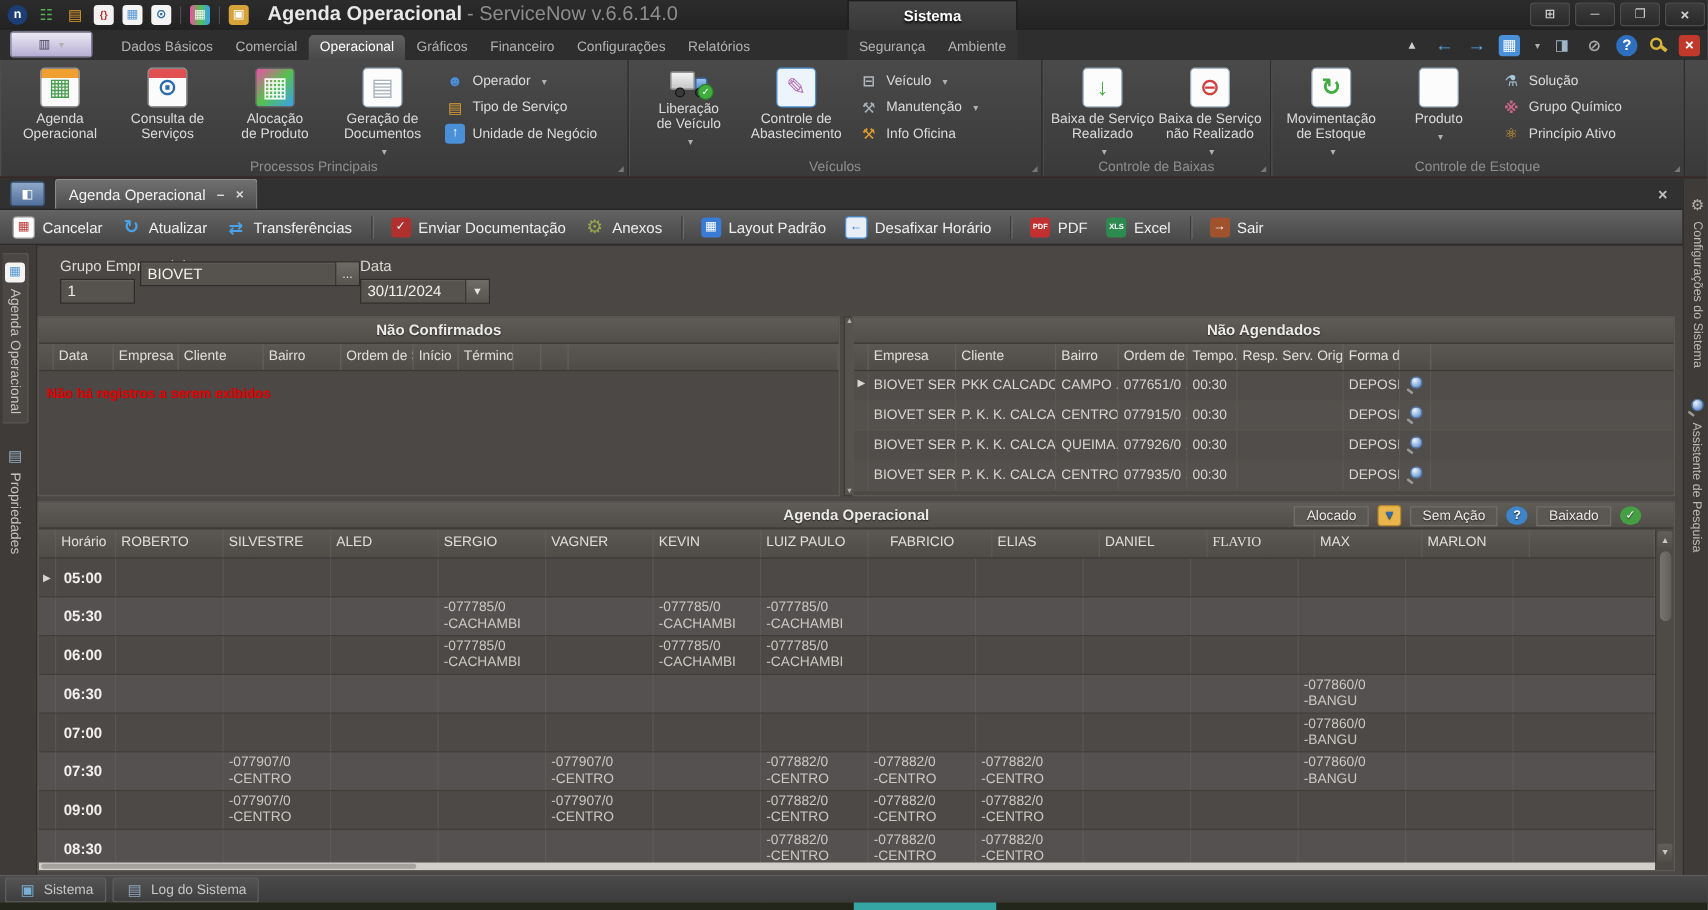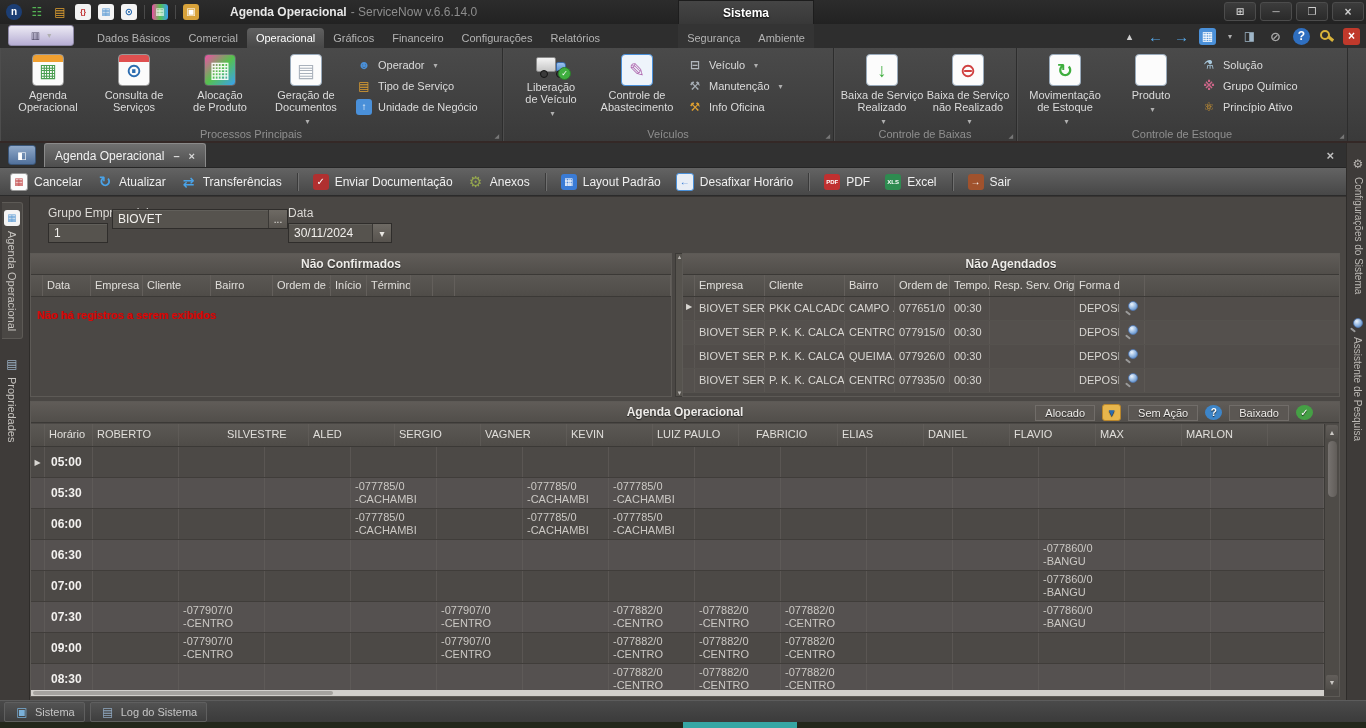--- a/index.html
+++ b/index.html
@@ -6,21 +6,21 @@
   body{width:1366px;height:728px;position:relative;overflow:hidden;background:#4a4744;
        font-family:"Liberation Sans","DejaVu Sans",sans-serif;-webkit-font-smoothing:antialiased}
   .abs{position:absolute}
   .icn{display:inline-flex;align-items:center;justify-content:center;width:16px;height:16px;
        font-size:10px;line-height:1;border-radius:3px;flex:none;font-weight:bold}
   .icn.big{width:30px;height:30px;font-size:19px;border-radius:4px}
   
   #titlebar{left:0;top:0;width:1366px;height:24px;background:linear-gradient(#2c2c2c,#222);
             display:flex;align-items:center;padding-left:6px;gap:7px;box-sizing:border-box}
   .qsep{width:1px;height:14px;background:#4a4a4a;flex:none}
-  #title-text{margin-left:24px;font-size:12px;font-weight:bold;color:#e8e8e8;white-space:nowrap}
+  #title-text{margin-left:8px;font-size:16px;font-weight:bold;color:#e8e8e8;white-space:nowrap}
   #title-text .sub{font-weight:normal;color:#8d8d8d;margin-left:4px}
   #win-buttons{position:absolute;right:2px;top:2px;display:flex;gap:4px}
   .wbtn{width:30px;height:17px;border:1px solid #4c4c4c;border-radius:3px;background:linear-gradient(#3c3c3c,#2a2a2a);
         color:#cfcfcf;font-size:10px;display:flex;align-items:center;justify-content:center}
   
   #tabrow{left:0;top:24px;width:1366px;height:24px;background:#2e2e2e;display:flex;align-items:flex-end}
   #app-menu{margin:2px 4px 2px 8px;width:64px;height:19px;background:linear-gradient(#eceaf4,#b7aed4);
             border:1px solid #8f8aa8;border-radius:3px;display:flex;align-items:center;justify-content:center;
             gap:4px;color:#4a4560;font-size:10px}
   #rtabs{display:flex;align-items:flex-end;margin-left:10px}
@@ -511,30 +511,30 @@
           <span class="icn leg-ic" style="color: rgb(255, 255, 255); background: rgb(61, 133, 200); border-radius: 50%;">?</span>
           <span class="leg-lbl">Baixado</span>
           <span class="icn leg-ic" style="color: rgb(255, 255, 255); background: rgb(69, 160, 69); border-radius: 50%;">✓</span>
         </span>
     </div>
     <div class="agrid" id="agd-grid">
         <div class="ahead">
           <span class="ac h" style="width: 14px;"></span>
           <span class="ac h" style="width: 48px;">Horário</span>
           <span class="ac h" style="width: 86px;">ROBERTO</span>
-          <span class="ac h" style="width: 86px; margin-left: 44px;">SILVESTRE</span>
+          <span class="ac h" style="width: 86px;">SILVESTRE</span>
           <span class="ac h" style="width: 86px;">ALED</span>
           <span class="ac h" style="width: 86px;">SERGIO</span>
           <span class="ac h" style="width: 86px;">VAGNER</span>
           <span class="ac h" style="width: 86px;">KEVIN</span>
           <span class="ac h" style="width: 86px;">LUIZ PAULO</span>
           <span class="ac h" style="width: 86px; margin-left: 13px;">FABRICIO</span>
           <span class="ac h" style="width: 86px;">ELIAS</span>
           <span class="ac h" style="width: 86px;">DANIEL</span>
-          <span class="ac h" style="width: 86px;">FLAVIO</span>
+          <span class="ac h" style="width: 86px; font-family: Liberation Serif, serif;">FLAVIO</span>
           <span class="ac h" style="width: 86px;">MAX</span>
           <span class="ac h" style="width: 86px;">MARLON</span>
           <span class="ac h" style="flex: 1 1 0%;"></span>
         </div>
         <div class="arow">
           <span class="ac sel-mark" style="width: 14px; padding-top: 11px;">▶</span>
           <span class="ac time" style="width: 48px;">05:00</span>
           <span class="ac data" style="width: 86px;"></span>
           <span class="ac data" style="width: 86px;"></span>
           <span class="ac data" style="width: 86px;"></span>

